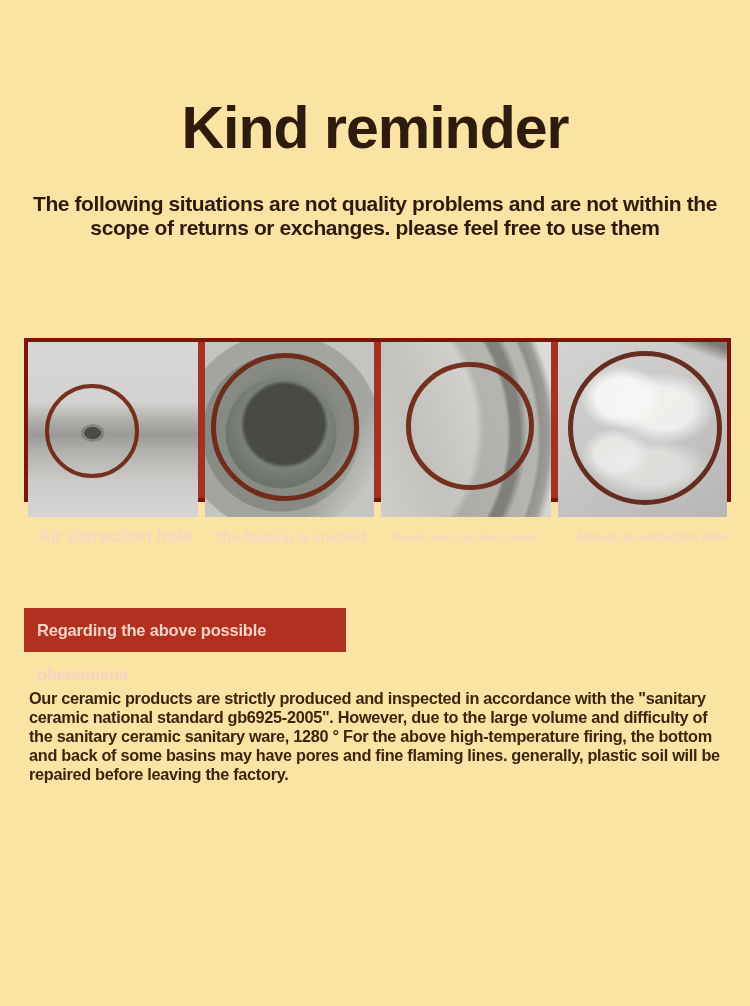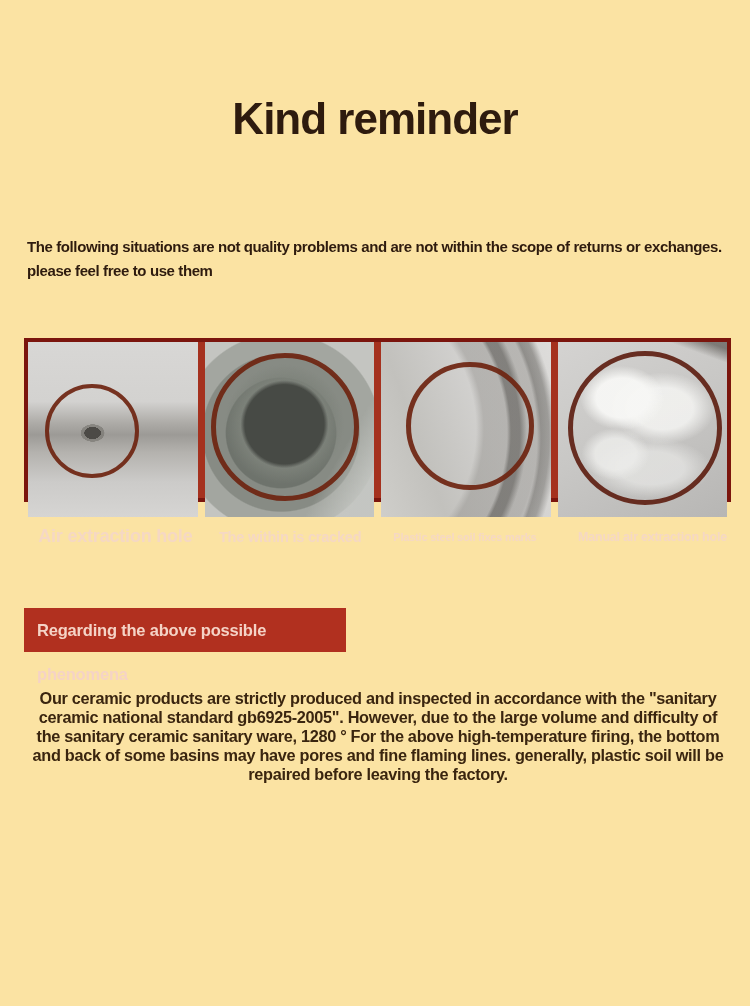--- a/index.html
+++ b/index.html
@@ -14,28 +14,27 @@
     background:var(--page_bg);
     font-family:"Liberation Sans", sans-serif;
     font-weight:bold;
     position:relative;
     overflow:hidden;
   }
   .page{position:absolute;inset:0;width:750px;height:1006px;}
 
   .title{
     position:absolute;top:94px;left:0;width:750px;
-    text-align:center;font-size:44px;letter-spacing:-1px;
+    text-align:center;font-size:59px;letter-spacing:-1px;
     color:var(--heading_text);
   }
   .subtitle{
     position:absolute;top:192px;left:27px;width:696px;
-    font-size:15px;line-height:24px;letter-spacing:-0.4px;
+    text-align:center;font-size:21px;line-height:24px;letter-spacing:-0.4px;
     color:var(--heading_text);
-    margin-top:43px;
   }
 
   
   .strip{
     position:absolute;left:24px;top:338px;width:707px;height:164px;
     background:var(--strip_bg);
     border:4px solid var(--strip_border);
   }
   .photos{display:flex;gap:7px;width:100%;height:175px;}
   .photo{flex:1 1 0;height:175px;position:relative;overflow:hidden;}
@@ -89,21 +88,20 @@
     position:absolute;left:24px;top:608px;width:322px;height:44px;
     background:var(--banner_bg);color:var(--banner_text);
     font-size:16.5px;line-height:44px;padding-left:13px;letter-spacing:-0.2px;
   }
 
   
   .para{
     position:absolute;left:29px;width:698px;
     font-size:16.3px;line-height:19px;letter-spacing:-0.3px;
     color:var(--body_text);
-    text-align:center;
   }
   .para1{top:689px;}
   .para2{top:831px;}
 </style>
 </head>
 <body>
 
 <div class="page">
 
   <h1 class="title">Kind reminder</h1>
@@ -120,21 +118,21 @@
       </div>
       <div class="photo ph3">
         <span class="ring r3"></span>
       </div>
       <div class="photo ph4">
         <span class="ring r4"></span>
       </div>
     </div>
     <div class="labels">
       <div class="lbl l1">Air extraction hole</div>
-      <div class="lbl l2">The within is cracked</div>
+      <div class="lbl l2">The flaming is cracked</div>
       <div class="lbl l3">Plastic steel soil fixes marks</div>
       <div class="lbl l4">Manual air extraction hole</div>
     </div>
   </div>
 
   <div class="banner">Regarding the above possible phenomena</div>
 
   <p class="para para1">Our ceramic products are strictly produced and inspected in accordance with the "sanitary ceramic national standard gb6925-2005". However, due to the large volume and difficulty of the sanitary ceramic sanitary ware, 1280 ° For the above high-temperature firing, the bottom and back of some basins may have pores and fine flaming lines. generally, plastic soil will be repaired before leaving the factory.</p>
 
 

